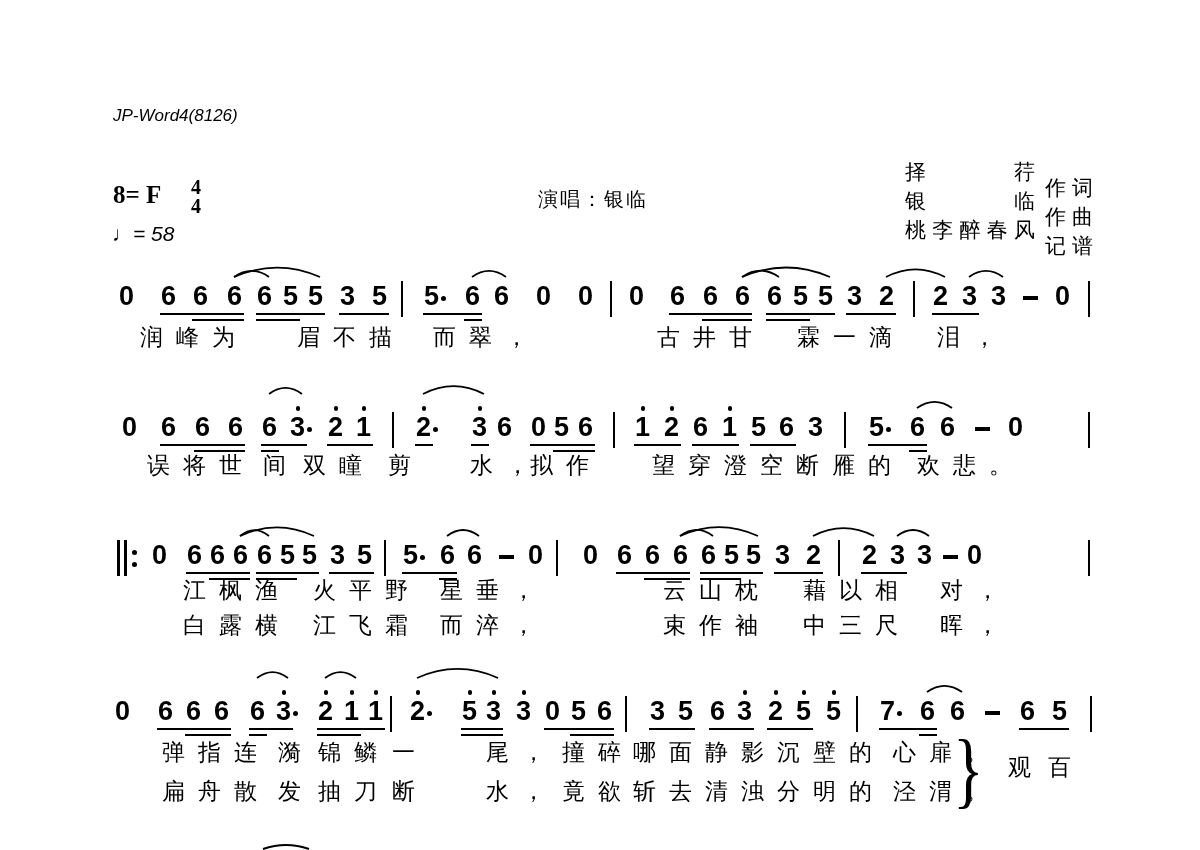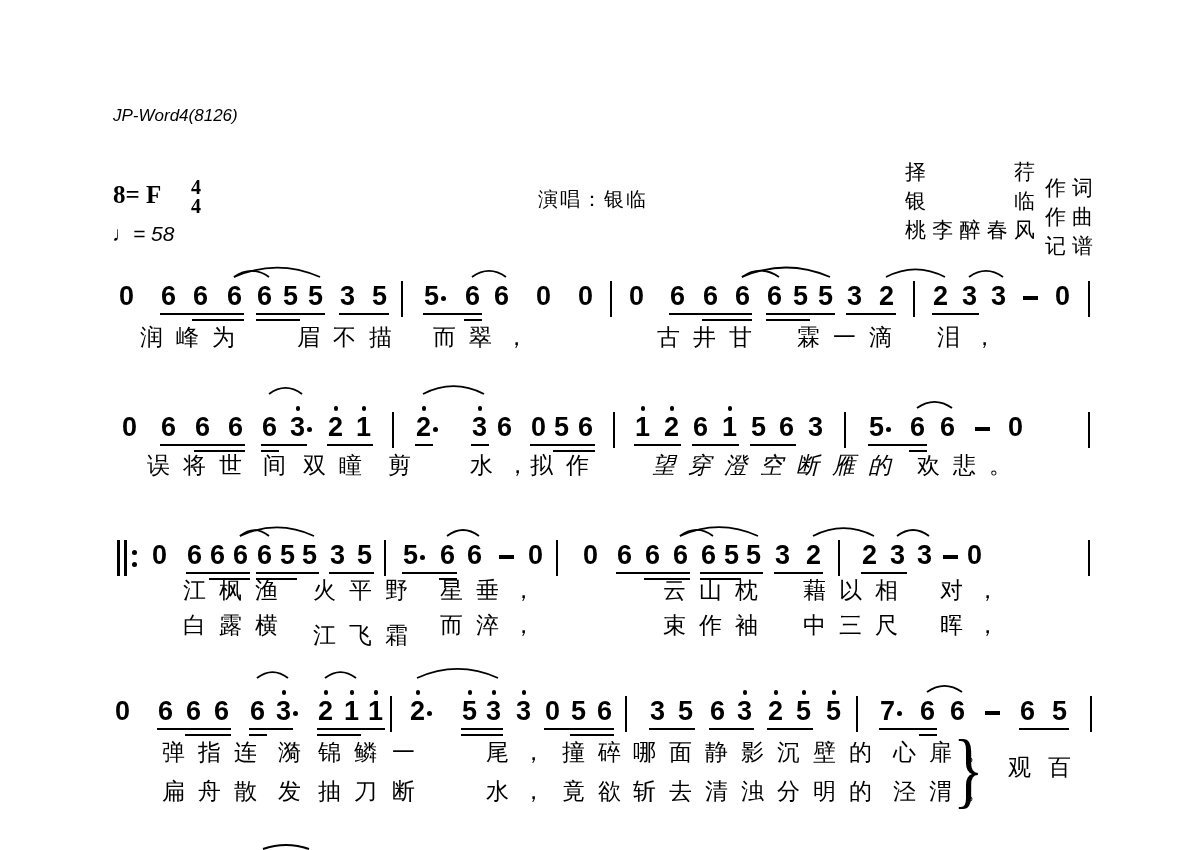--- a/index.html
+++ b/index.html
@@ -193,21 +193,21 @@
           <path d="M 269 10 Q 285.5 -2.125 302 10" fill="none" stroke="#000" stroke-width="1.8"></path>
           <path d="M 423 10 Q 453.5 -5.625 484 10" fill="none" stroke="#000" stroke-width="1.8"></path>
           <path d="M 917 24 Q 934.5 11.625 952 24" fill="none" stroke="#000" stroke-width="1.8"></path>
         </svg>
         <div class="lyric" style="left: 147px; top: 450px;">误将世</div>
         <div class="lyric" style="left: 263px; top: 450px;">间</div>
         <div class="lyric" style="left: 303px; top: 450px;">双瞳</div>
         <div class="lyric" style="left: 388px; top: 450px;">剪</div>
         <div class="lyric" style="left: 470px; top: 450px;">水，</div>
         <div class="lyric" style="left: 530px; top: 450px;">拟作</div>
-        <div class="lyric" style="left: 652px; top: 450px; font-style: italic;">望穿澄空断雁的</div>
+        <div class="lyric" style="left: 652px; top: 450px;">望穿澄空断雁的</div>
         <div class="lyric" style="left: 917px; top: 450px;">欢悲。</div>
       </div>
       <div class="abs" style="left: 0px; top: 0px;">
         <div class="bar" style="width: 3px; left: 117px; top: 540px;"></div>
         <div class="bar" style="width: 3px; left: 124px; top: 540px;"></div>
         <div class="durdot" style="left: 132px; top: 550px;"></div>
         <div class="durdot" style="left: 132px; top: 562px;"></div>
         <div class="note" style="left: 152px; top: 542px;">0</div>
         <div class="note" style="left: 187px; top: 542px;">6</div>
         <div class="note" style="left: 210px; top: 542px;">6</div>
@@ -263,21 +263,21 @@
           <path d="M 813 24 Q 843.5 8.375 874 24" fill="none" stroke="#000" stroke-width="1.8"></path>
           <path d="M 897 24 Q 913 12 929 24" fill="none" stroke="#000" stroke-width="1.8"></path>
         </svg>
         <div class="lyric" style="left: 183px; top: 575px;">江枫渔</div>
         <div class="lyric" style="left: 313px; top: 575px; text-align: right;">火平野</div>
         <div class="lyric" style="left: 440px; top: 575px;">星垂，</div>
         <div class="lyric" style="left: 663px; top: 575px;">云山枕</div>
         <div class="lyric" style="left: 803px; top: 575px;">藉以相</div>
         <div class="lyric" style="left: 940px; top: 575px;">对，</div>
         <div class="lyric" style="left: 183px; top: 610px;">白露横</div>
-        <div class="lyric" style="left: 313px; top: 610px; margin-top: 10px;">江飞霜</div>
+        <div class="lyric" style="left: 313px; top: 610px;">江飞霜</div>
         <div class="lyric" style="left: 440px; top: 610px;">而淬，</div>
         <div class="lyric" style="left: 663px; top: 610px;">束作袖</div>
         <div class="lyric" style="left: 803px; top: 610px;">中三尺</div>
         <div class="lyric" style="left: 940px; top: 610px;">晖，</div>
       </div>
       <div class="abs" style="left: 0px; top: 0px;">
         <div class="note" style="left: 115px; top: 698px;">0</div>
         <div class="note" style="left: 158px; top: 698px;">6</div>
         <div class="note" style="left: 186px; top: 698px;">6</div>
         <div class="note" style="left: 214px; top: 698px;">6</div>

